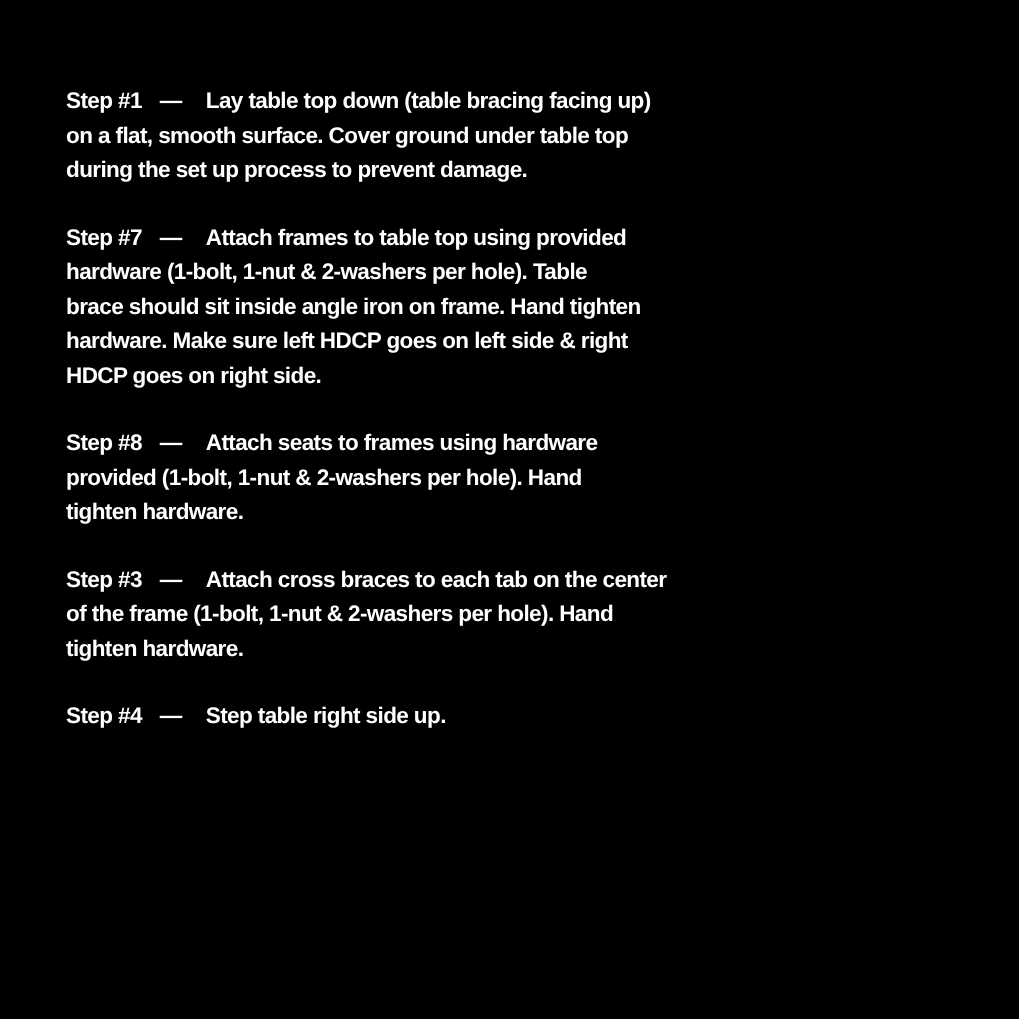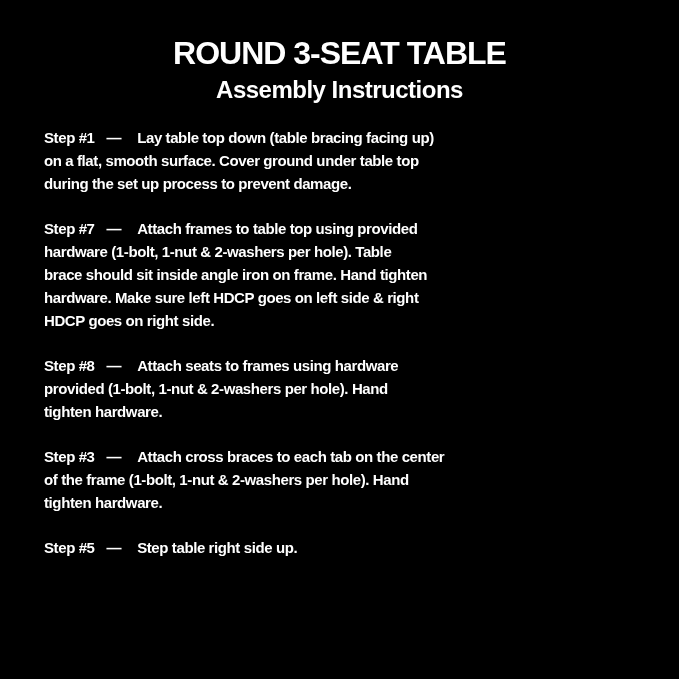--- a/index.html
+++ b/index.html
@@ -59,39 +59,35 @@
   }
   .step-text {
     display: inline;
     white-space: pre-wrap;
   }
 </style>
 </head>
 <body style="background: rgb(0, 0, 0); color: rgb(255, 255, 255);">
 
 <div class="page">
-  <div class="header">
-    <h1 class="title">ROUND 3-SEAT TABLE</h1>
-    <h2 class="subtitle">Assembly Instructions</h2>
-  </div>
   <div class="steps" id="steps">
   <p class="step"><span class="step-label">Step #1</span><span class="step-separator">—</span><span class="step-text">Lay table top down (table bracing facing up)
 on a flat, smooth surface. Cover ground under table top
 during the set up process to prevent damage.</span></p>
 
   <p class="step"><span class="step-label">Step #7</span><span class="step-separator">—</span><span class="step-text">Attach frames to table top using provided
 hardware (1-bolt, 1-nut &amp; 2-washers per hole). Table
 brace should sit inside angle iron on frame. Hand tighten
 hardware. Make sure left HDCP goes on left side &amp; right
 HDCP goes on right side.</span></p>
 
   <p class="step"><span class="step-label">Step #8</span><span class="step-separator">—</span><span class="step-text">Attach seats to frames using hardware
 provided (1-bolt, 1-nut &amp; 2-washers per hole). Hand
 tighten hardware.</span></p>
 
   <p class="step"><span class="step-label">Step #3</span><span class="step-separator">—</span><span class="step-text">Attach cross braces to each tab on the center
 of the frame (1-bolt, 1-nut &amp; 2-washers per hole). Hand
 tighten hardware.</span></p>
 
-  <p class="step"><span class="step-label">Step #5</span><span class="step-separator">—</span><span class="step-text">Step table right side up.</span></p>
+  <p class="step"><span class="step-label">Step #4</span><span class="step-separator">—</span><span class="step-text">Step table right side up.</span></p>
 
 </div>
 </div>
 
 </body></html>

